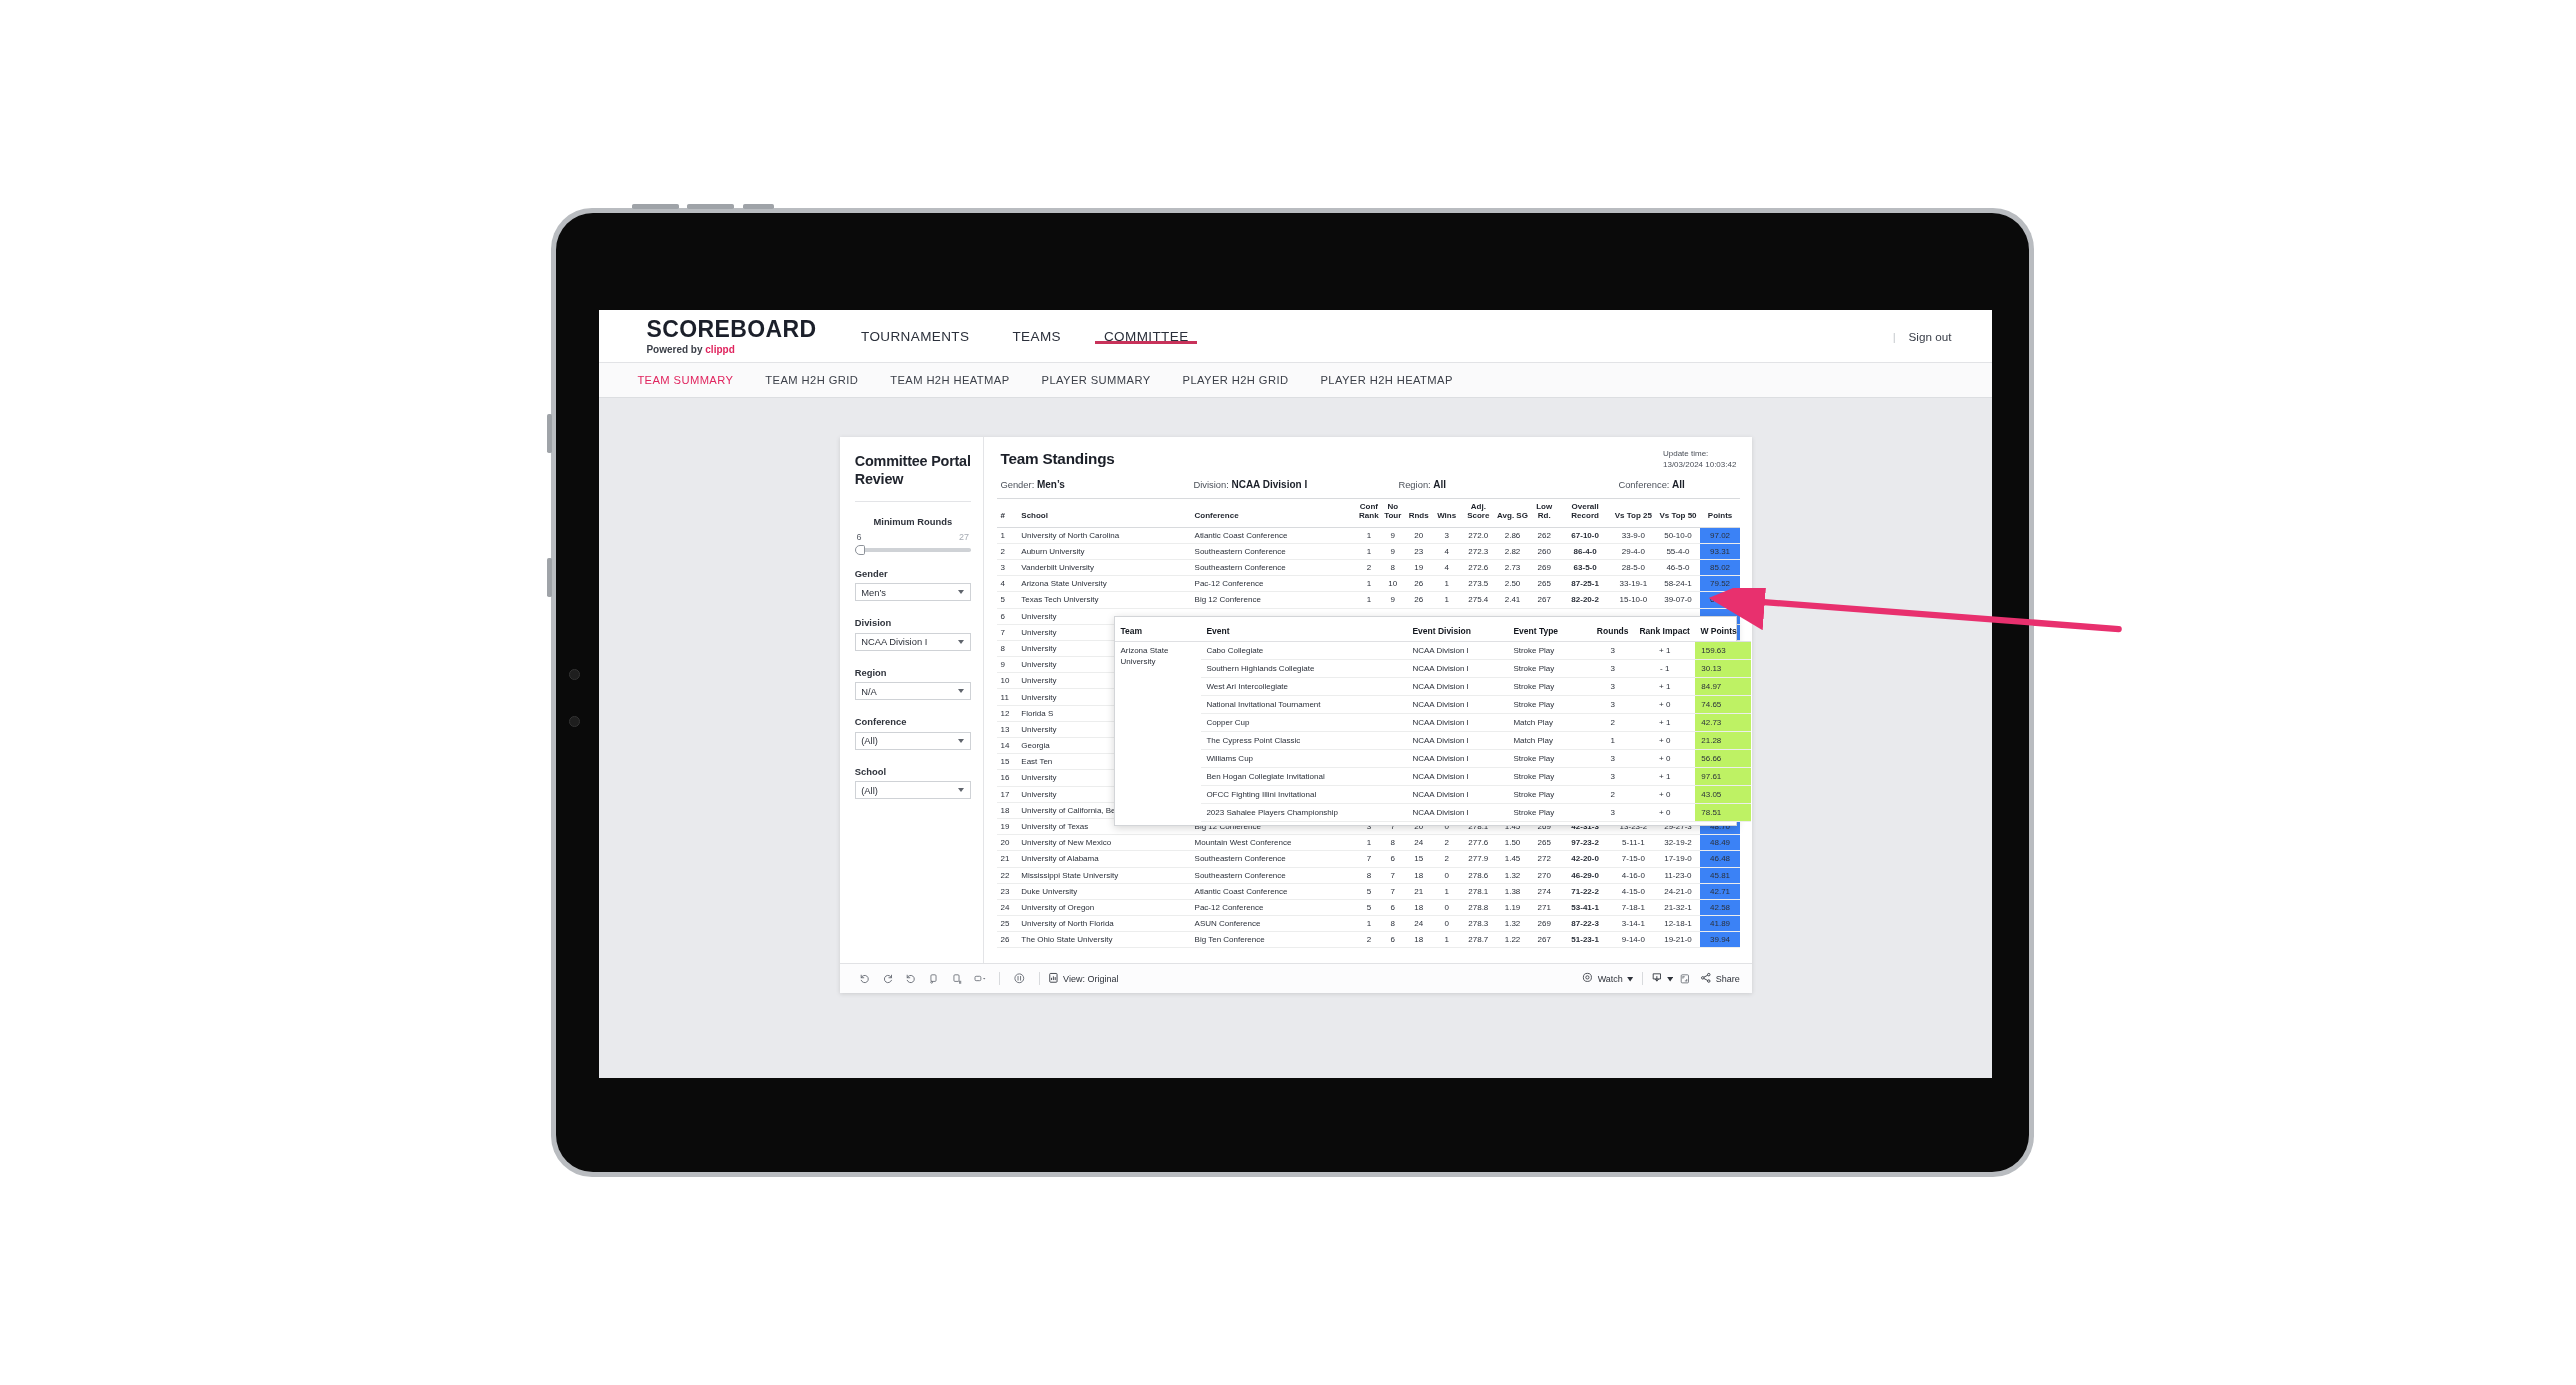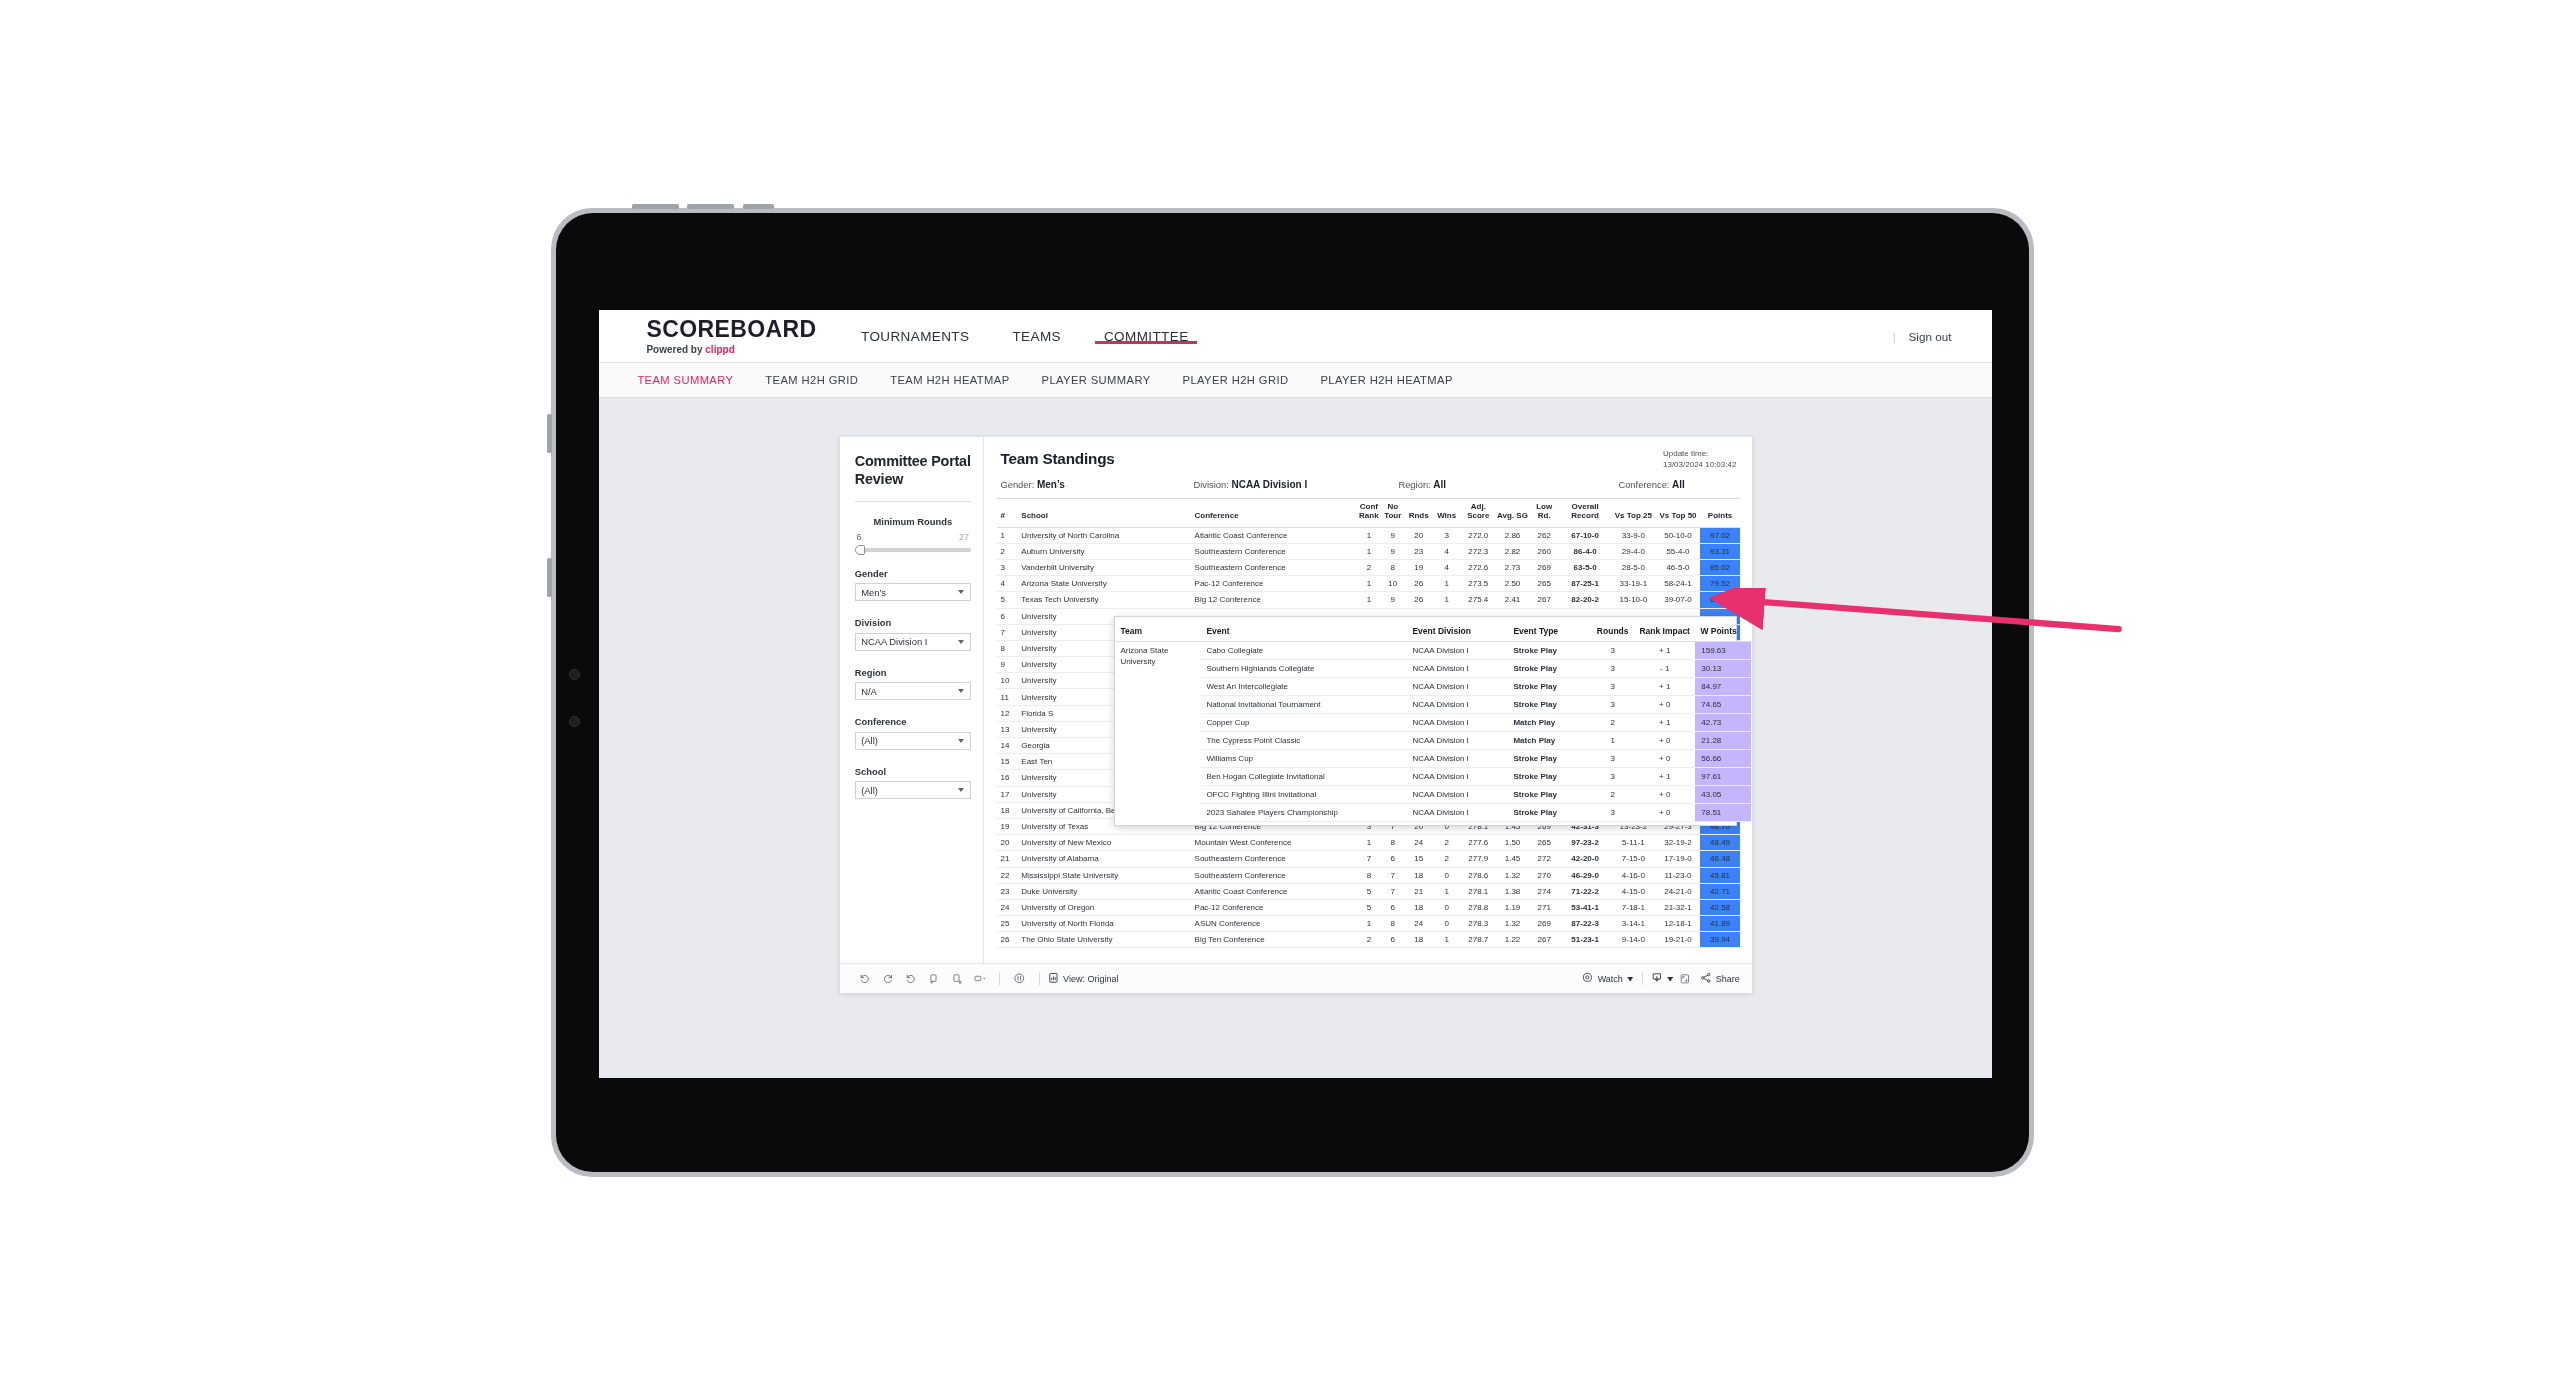--- a/index.html
+++ b/index.html
@@ -160,23 +160,23 @@
   table.tt { width: 100%; border-collapse: collapse; table-layout: fixed; }
   table.tt th {
     font-size: 8.5px; font-weight: 700; color: #14181f; text-align: left;
     padding: 2.7px 3.6px 5.4px 5.4px; border-bottom: 0.9px solid #dfe0e3;
   }
   table.tt td {
     font-size: 8px; color: #2b303a; text-align: left;
     padding: 4px 3.6px 4px 5.4px; border-bottom: 0.9px solid #eceded;
   }
   table.tt td.ctr, table.tt th.ctr { text-align: center; padding-left: 0; }
-  table.tt td.wp { background: #c4b5fd; text-align: left; padding-left: 6.3px; }
+  table.tt td.wp { background: #bef264; text-align: left; padding-left: 6.3px; }
   .t-team { width: 86px; } .t-event { width: 206px; } .t-ediv { width: 101px; }
-  .t-etype { width: 83px; font-weight: bold; } .t-rnds { width: 47px; } .t-ri { width: 57px; }
+  .t-etype { width: 83px; } .t-rnds { width: 47px; } .t-ri { width: 57px; }
   .t-wp { width: 56px; }
   #tt-teamname { font-size: 8px; color: #2b303a; line-height: 1.3; }
 
   
   #toolbar {
     height: 30.5px; border-top: 0.9px solid #e1e2e5; background: #fcfcfd;
     display: flex; align-items: center; padding: 0 12.6px; gap: 0;
     font-size: 9px; color: #3c4049;
   }
   .tb-ico { width: 23px; height: 20px; display: flex; align-items: center;

